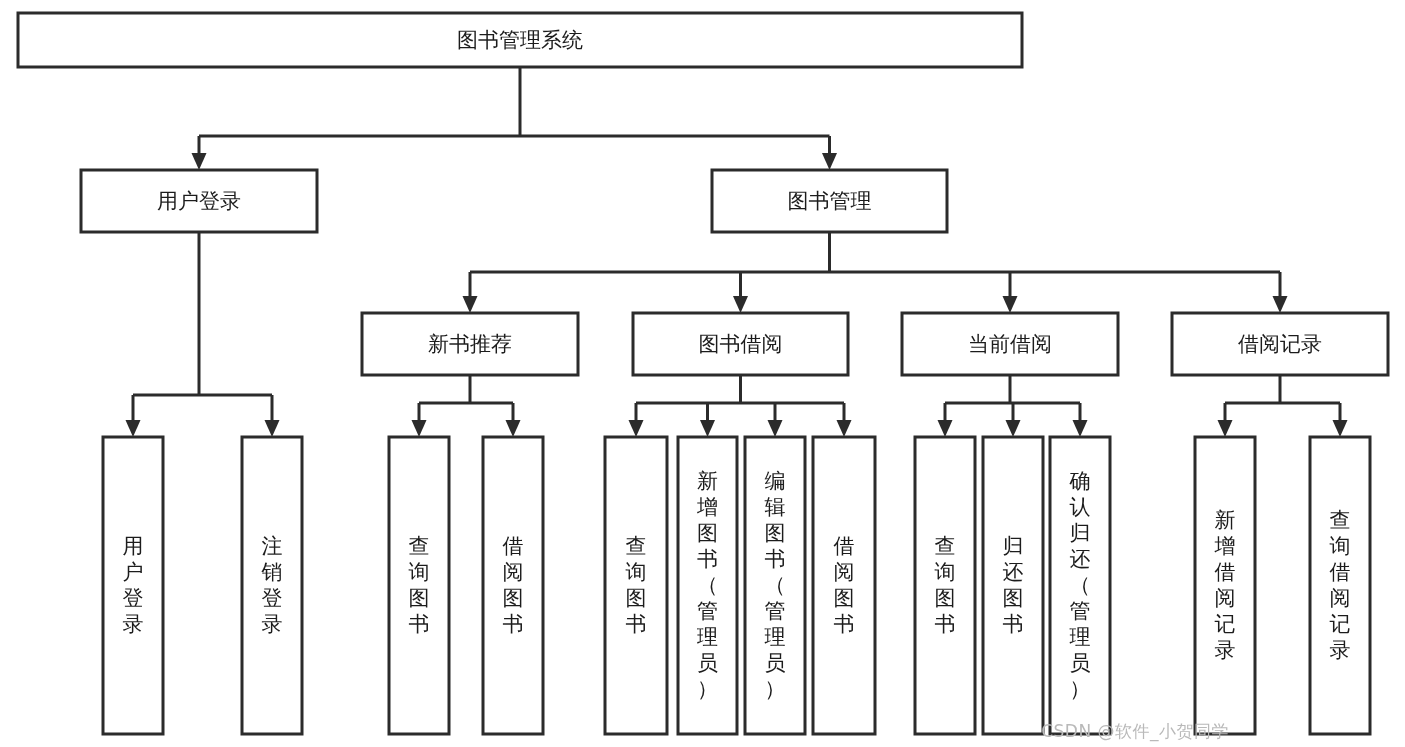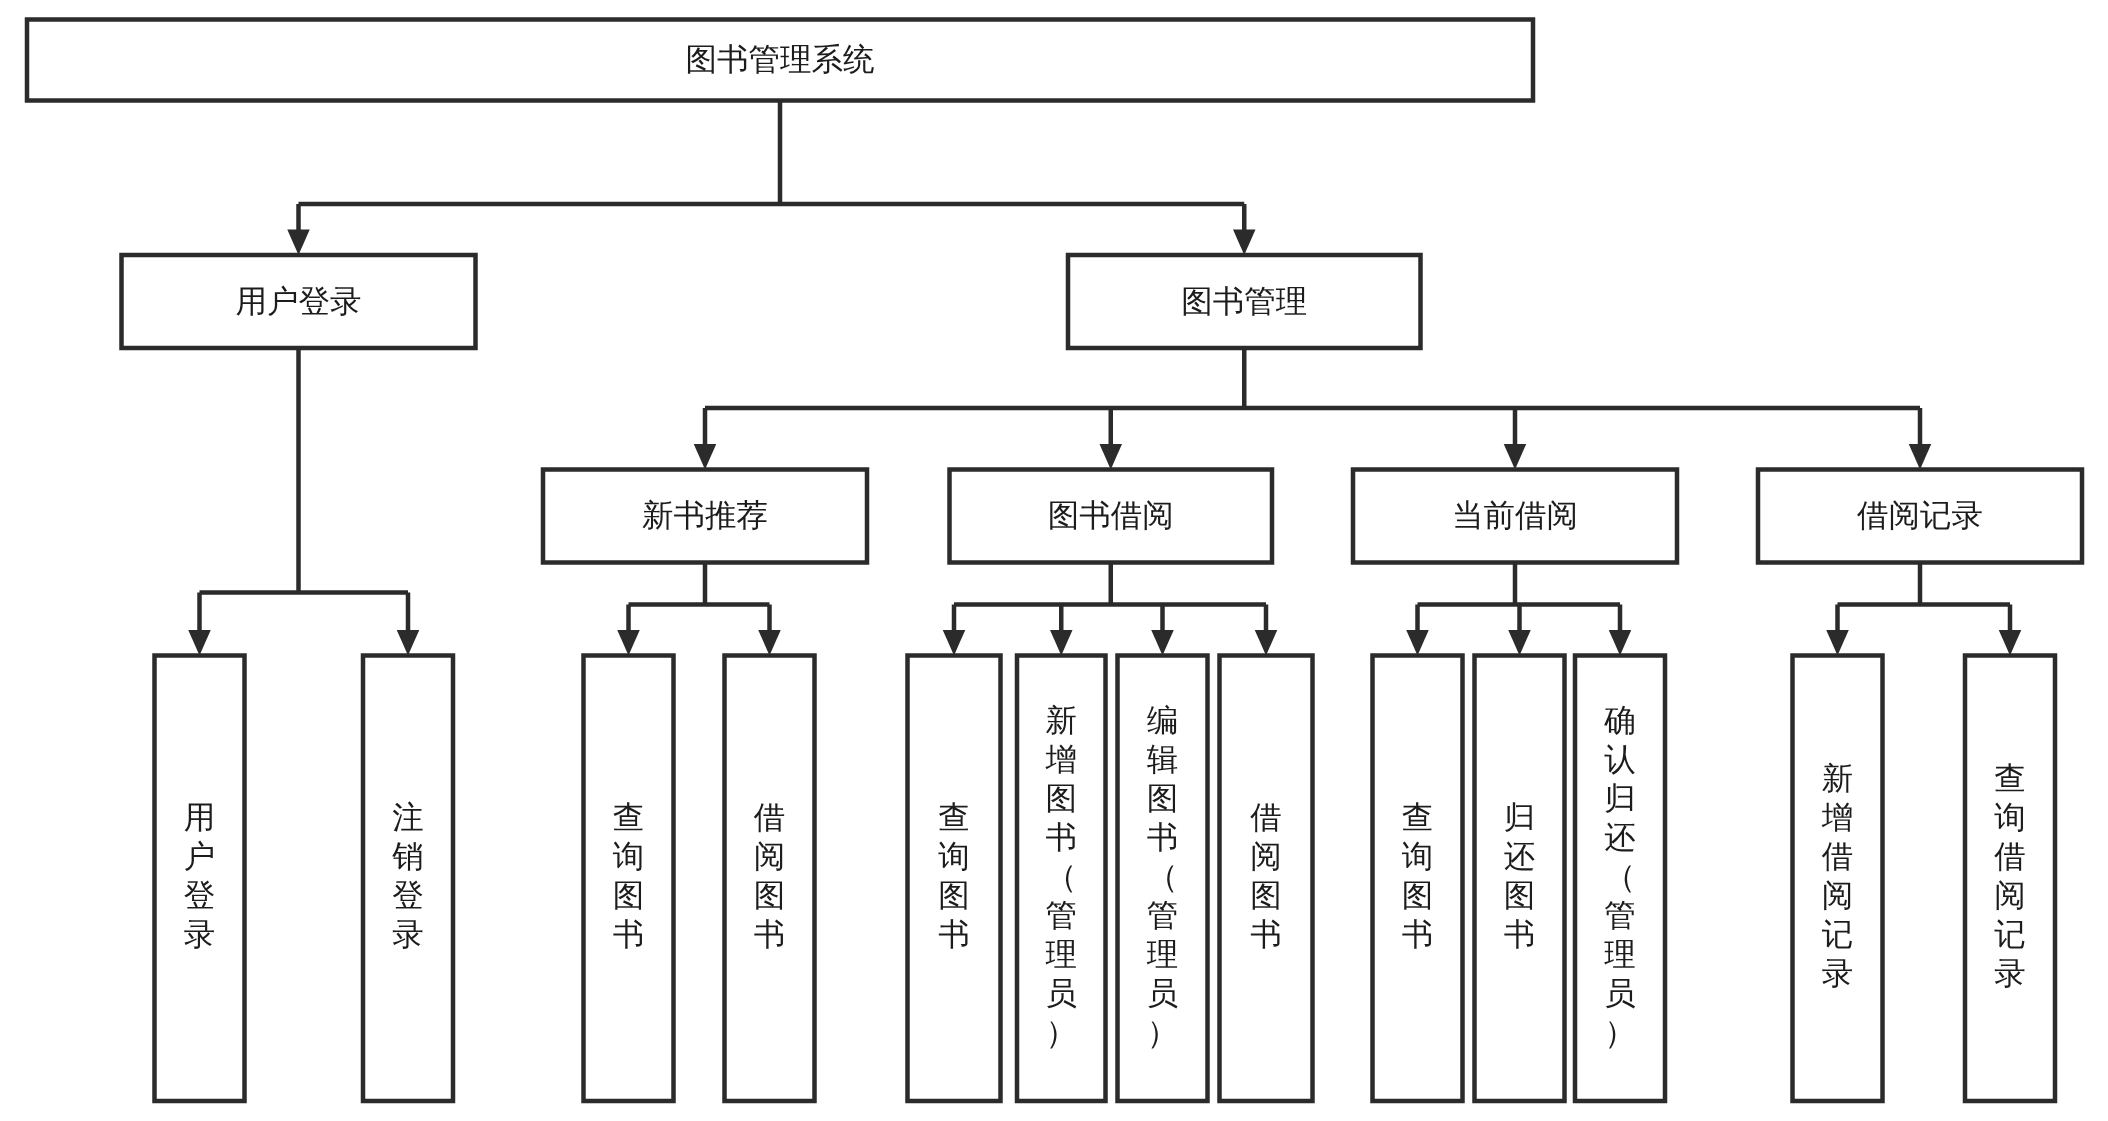--- a/index.html
+++ b/index.html
@@ -179,13 +179,14 @@
         <g>
           <rect x="1195" y="437" width="60" height="297" class="node-box leaf"></rect>
           <text x="1225" class="leaf-label"><tspan x="1225" y="520.5">新</tspan><tspan x="1225" y="546.5">增</tspan><tspan x="1225" y="572.5">借</tspan><tspan x="1225" y="598.5">阅</tspan><tspan x="1225" y="624.5">记</tspan><tspan x="1225" y="650.5">录</tspan></text>
         </g>
         <g>
           <rect x="1310" y="437" width="60" height="297" class="node-box leaf"></rect>
           <text x="1340" class="leaf-label"><tspan x="1340" y="520.5">查</tspan><tspan x="1340" y="546.5">询</tspan><tspan x="1340" y="572.5">借</tspan><tspan x="1340" y="598.5">阅</tspan><tspan x="1340" y="624.5">记</tspan><tspan x="1340" y="650.5">录</tspan></text>
         </g>
       </g>
   </svg>
+  <div class="watermark">CSDN @软件_小贺同学</div>
 </div>
 
 </body></html>

